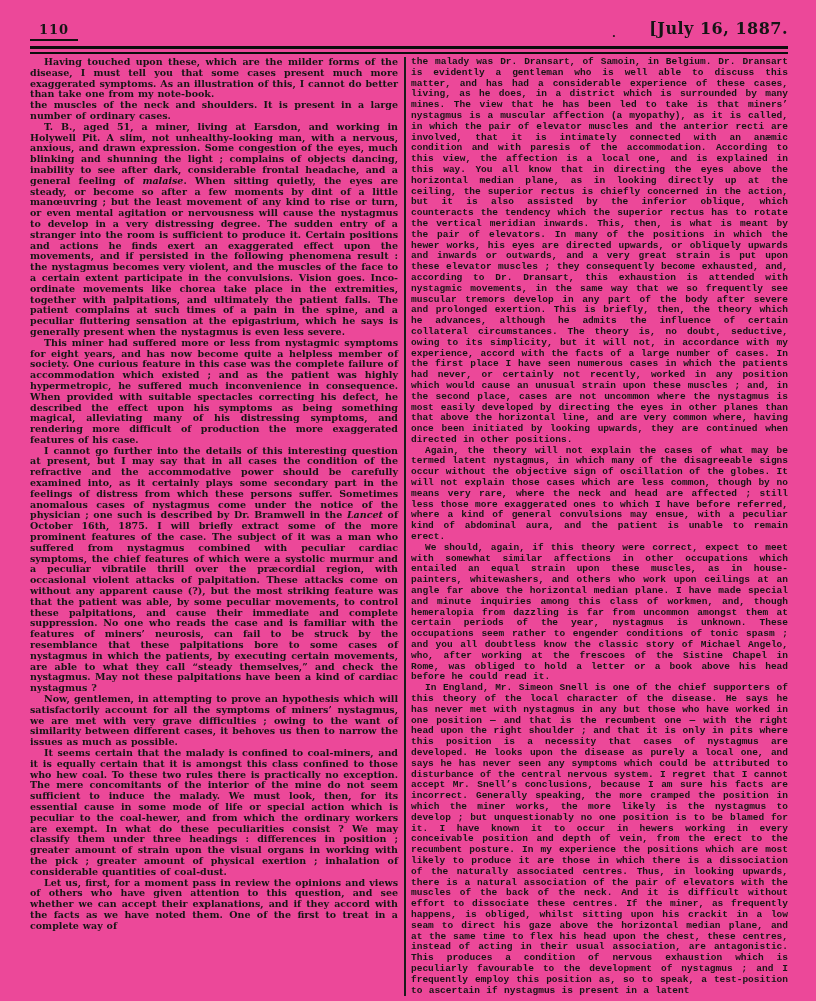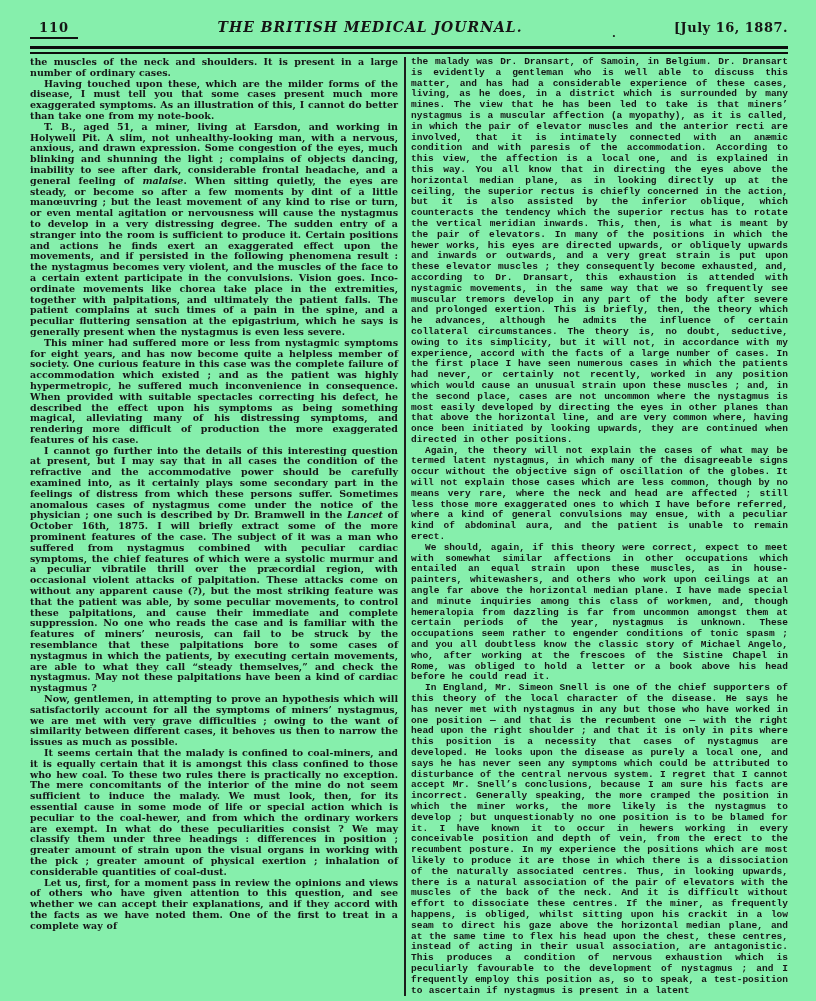--- a/index.html
+++ b/index.html
@@ -1,21 +1,21 @@
 <!DOCTYPE html>
 <html><head>
 <meta charset="utf-8">
 <style>
   html, body { margin:0; padding:0; background:#ffffff; }
   .page {
     position: relative;
     width: 816px;
     height: 1001px;
     margin: 0 auto;
-    background: #86efac;
+    background: #ec4899;
     font-family: "DejaVu Serif", "Liberation Serif", serif;
     color: #151515;
     overflow: hidden;
   }
   .header-row {
     position: absolute;
     top: 19px; left: 30px; right: 28px;
     display: flex;
     align-items: baseline;
     justify-content: space-between;
@@ -29,21 +29,21 @@
   }
   .journal-title {
     font-weight: bold;
     font-style: italic;
     font-size: 14px;
     letter-spacing: 1px;
     transform: translateX(-6px);
   }
   .issue-date {
     font-weight: bold;
-    font-size: 13px;
+    font-size: 16px;
     letter-spacing: 0.5px;
   }
   .scan-speck {
     position: absolute;
     top: 27px; left: 612px;
     font-size: 11px;
     font-weight: bold;
   }
   .header-rule {
     position: absolute;
@@ -76,32 +76,31 @@
   .para.indent { text-indent: 14px; }
   .para em { }
 </style>
 </head>
 <body>
 
 <div class="page">
 
   <div class="header-row">
     <span class="page-number">110</span>
-    <span class="journal-title">THE BRITISH MEDICAL JOURNAL.</span>
     <span class="issue-date">[July 16, 1887.</span>
   </div>
 
   <span class="scan-speck">.</span>
 
   <div class="header-rule"></div>
 
   <div class="columns">
     <div class="col-left">
+        <p class="para indent">Having touched upon these, which are the milder forms of the disease, I must tell you that some cases present much more exaggerated symptoms.  As an illustration of this, I cannot do better than take one from my note-book.</p>
         <p class="para">the muscles of the neck and shoulders.  It is present in a large number of ordinary cases.</p>
-        <p class="para indent">Having touched upon these, which are the milder forms of the disease, I must tell you that some cases present much more exaggerated symptoms.  As an illustration of this, I cannot do better than take one from my note-book.</p>
         <p class="para indent">T. B., aged 51, a miner, living at Earsdon, and working in Holywell Pit.  A slim, not unhealthy-looking man, with a nervous, anxious, and drawn expression.  Some congestion of the eyes, much blinking and shunning the light ; complains of objects dancing, inability to see after dark, considerable frontal headache, and a general feeling of <em>malaise</em>.  When sitting quietly, the eyes are steady, or become so after a few moments by dint of a little manœuvring ; but the least movement of any kind to rise or turn, or even mental agitation or nervousness will cause the nystagmus to develop in a very distressing degree.  The sudden entry of a stranger into the room is sufficient to produce it.  Certain positions and actions he finds exert an exaggerated effect upon the movements, and if persisted in the following phenomena result : the nystagmus becomes very violent, and the muscles of the face to a certain extent participate in the convulsions.  Vision goes.  Inco-ordinate movements like chorea take place in the extremities, together with palpitations, and ultimately the patient falls.  The patient complains at such times of a pain in the spine, and a peculiar fluttering sensation at the epigastrium, which he says is generally present when the nystagmus is even less severe.</p>
         <p class="para indent">This miner had suffered more or less from nystagmic symptoms for eight years, and has now become quite a helpless member of society. One curious feature in this case was the complete failure of accommodation which existed ; and as the patient was highly hypermetropic, he suffered much inconvenience in consequence.  When provided with suitable spectacles correcting his defect, he described the effect upon his symptoms as being something magical, alleviating many of his distressing symptoms, and rendering more difficult of production the more exaggerated features of his case.</p>
         <p class="para indent">I cannot go further into the details of this interesting question at present, but I may say that in all cases the condition of the refractive and the accommodative power should be carefully examined into, as it certainly plays some secondary part in the feelings of distress from which these persons suffer.  Sometimes anomalous cases of nystagmus come under the notice of the physician ; one such is described by Dr. Bramwell in the <em>Lancet</em> of October 16th, 1875.  I will briefly extract some of the more prominent features of the case.  The subject of it was a man who suffered from nystagmus combined with peculiar cardiac symptoms, the chief features of which were a systolic murmur and a peculiar vibratile thrill over the præcordial region, with occasional violent attacks of palpitation.  These attacks come on without any apparent cause (?), but the most striking feature was that the patient was able, by some peculiar movements, to control these palpitations, and cause their immediate and complete suppression.  No one who reads the case and is familiar with the features of miners’ neurosis, can fail to be struck by the resemblance that these palpitations bore to some cases of nystagmus in which the patients, by executing certain movements, are able to what they call “steady themselves,” and check the nystagmus.  May not these palpitations have been a kind of cardiac nystagmus ?</p>
         <p class="para indent">Now, gentlemen, in attempting to prove an hypothesis which will satisfactorily account for all the symptoms of miners’ nystagmus, we are met with very grave difficulties ; owing to the want of similarity between different cases, it behoves us then to narrow the issues as much as possible.</p>
         <p class="para indent">It seems certain that the malady is confined to coal-miners, and it is equally certain that it is amongst this class confined to those who hew coal.  To these two rules there is practically no exception.  The mere concomitants of the interior of the mine do not seem sufficient to induce the malady.  We must look, then, for its essential cause in some mode of life or special action which is peculiar to the coal-hewer, and from which the ordinary workers are exempt.  In what do these peculiarities consist ?  We may classify them under three headings : differences in position ; greater amount of strain upon the visual organs in working with the pick ; greater amount of physical exertion ; inhalation of considerable quantities of coal-dust.</p>
         <p class="para indent">Let us, first, for a moment pass in review the opinions and views of others who have given attention to this question, and see whether we can accept their explanations, and if they accord with the facts as we have noted them.   One of the first to treat in a complete way of</p>
       </div>
     <div class="col-divider"></div>
     <div class="col-right">
         <p class="para">the malady was Dr. Dransart, of Samoin, in Belgium.  Dr. Dransart is evidently a gentleman who is well able to discuss this matter, and has had a considerable experience of these cases, living, as he does, in a district which is surrounded by many mines.  The view that he has been led to take is that miners’ nystagmus is a muscular affection (a myopathy), as it is called, in which the pair of elevator muscles and the anterior recti are involved, that it is intimately connected with an anæmic condition and with paresis of the accommodation.  According to this view, the affection is a local one, and is explained in this way. You all know that in directing the eyes above the horizontal median plane, as in looking directly up at the ceiling, the superior rectus is chiefly concerned in the action, but it is also assisted by the inferior oblique, which counteracts the tendency which the superior rectus has to rotate the vertical meridian inwards.  This, then, is what is meant by the pair of elevators.  In many of the positions in which the hewer works, his eyes are directed upwards, or obliquely upwards and inwards or outwards, and a very great strain is put upon these elevator muscles ; they consequently become exhausted, and, according to Dr. Dransart, this exhaustion is attended with nystagmic movements, in the same way that we so frequently see muscular tremors develop in any part of the body after severe and prolonged exertion.  This is briefly, then, the theory which he advances, although he admits the influence of certain collateral circumstances.  The theory is, no doubt, seductive, owing to its simplicity, but it will not, in accordance with my experience, accord with the facts of a large number of cases.  In the first place I have seen numerous cases in which the patients had never, or certainly not recently, worked in any position which would cause an unusual strain upon these muscles ; and, in the second place, cases are not uncommon where the nystagmus is most easily developed by directing the eyes in other planes than that above the horizontal line, and are very common where, having once been initiated by looking upwards, they are continued when directed in other positions.</p>

